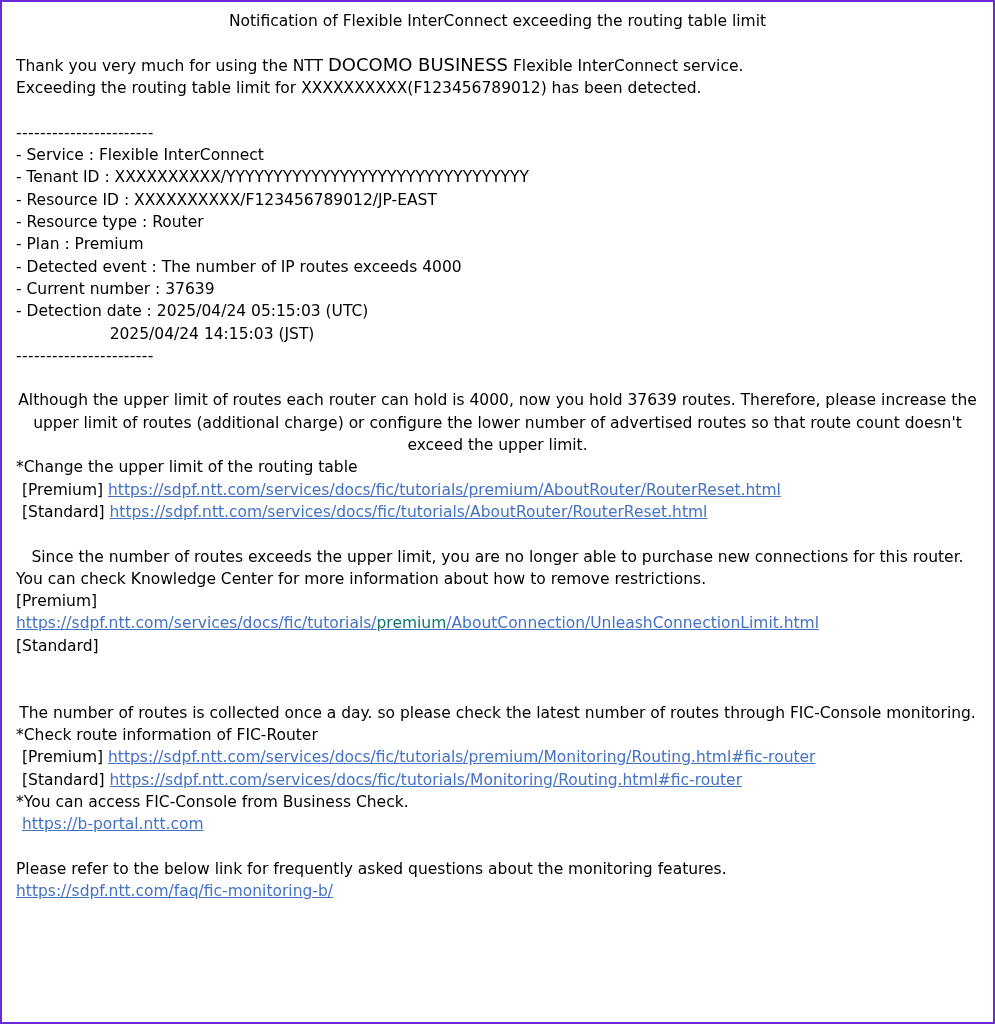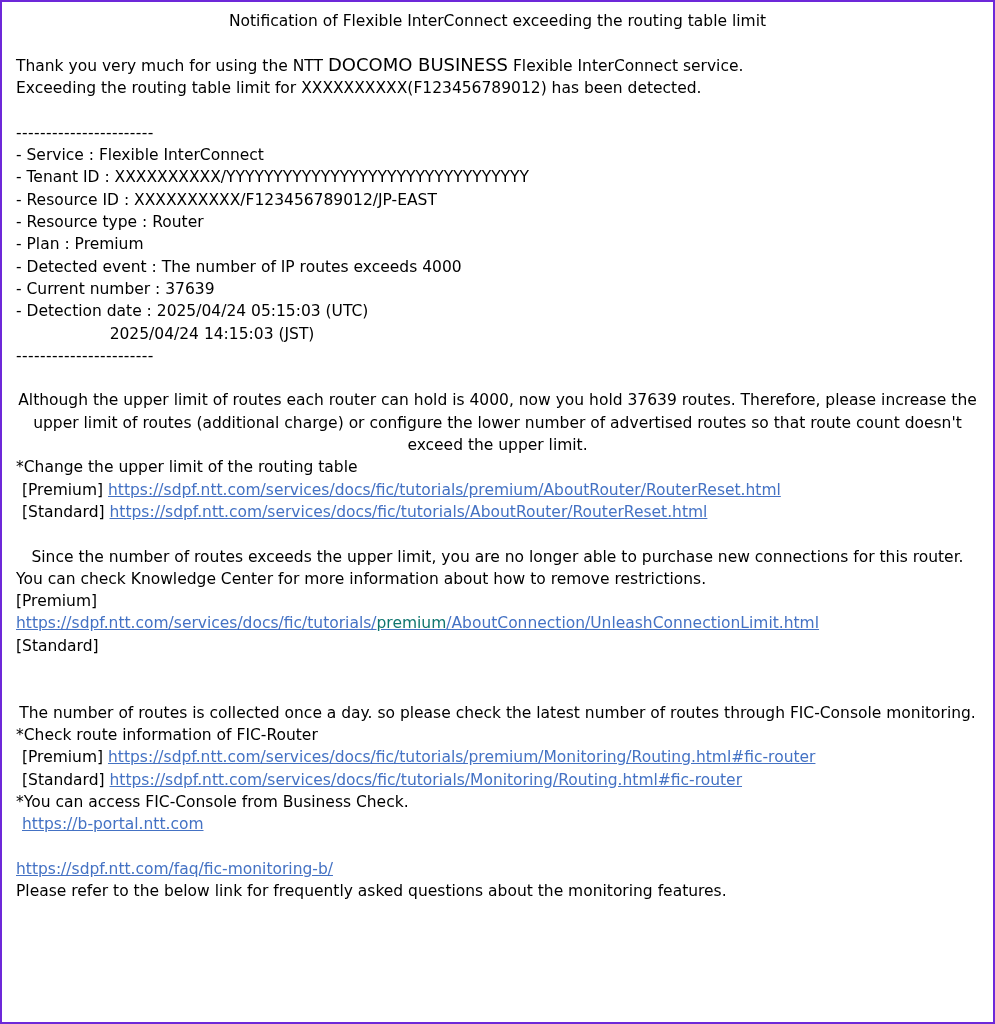--- a/index.html
+++ b/index.html
@@ -121,21 +121,21 @@
       <div class="para">The number of routes is collected once a day. so please check the latest number of routes through FIC-Console monitoring.</div>
       <div class="line">*Check route information of FIC-Router</div>
       <div class="line indent1"><span>[Premium]</span> <a class="link" href="#">https://sdpf.ntt.com/services/docs/fic/tutorials/premium/Monitoring/Routing.html#fic-router</a></div>
       <div class="line indent1"><span>[Standard]</span> <a class="link" href="#">https://sdpf.ntt.com/services/docs/fic/tutorials/Monitoring/Routing.html#fic-router</a></div>
       <div class="line">*You can access FIC-Console from Business Check.</div>
       <div class="line indent1"><a class="link" href="#">https://b-portal.ntt.com</a></div>
       <div class="line blank">&nbsp;</div>
     </div>
 
     <div class="body-block">
+      <div class="line">Please refer to the below link for frequently asked questions about the monitoring features.</div>
       <div class="line"><a class="link" href="#">https://sdpf.ntt.com/faq/fic-monitoring-b/</a></div>
-      <div class="line">Please refer to the below link for frequently asked questions about the monitoring features.</div>
       <div class="line blank">&nbsp;</div>
       <div class="line blank">&nbsp;</div>
     </div>
 
 
   </div>
 </div>
 
 </body></html>

